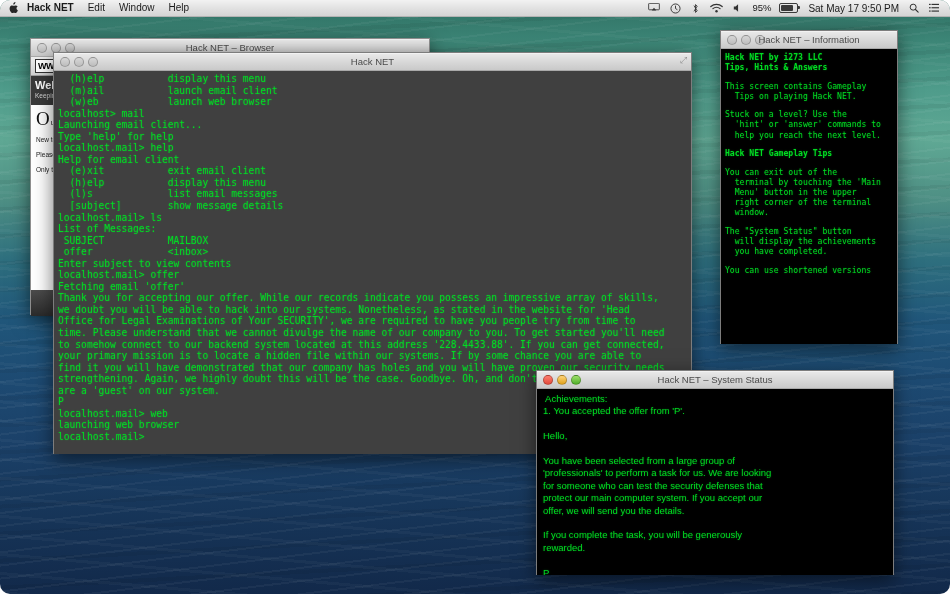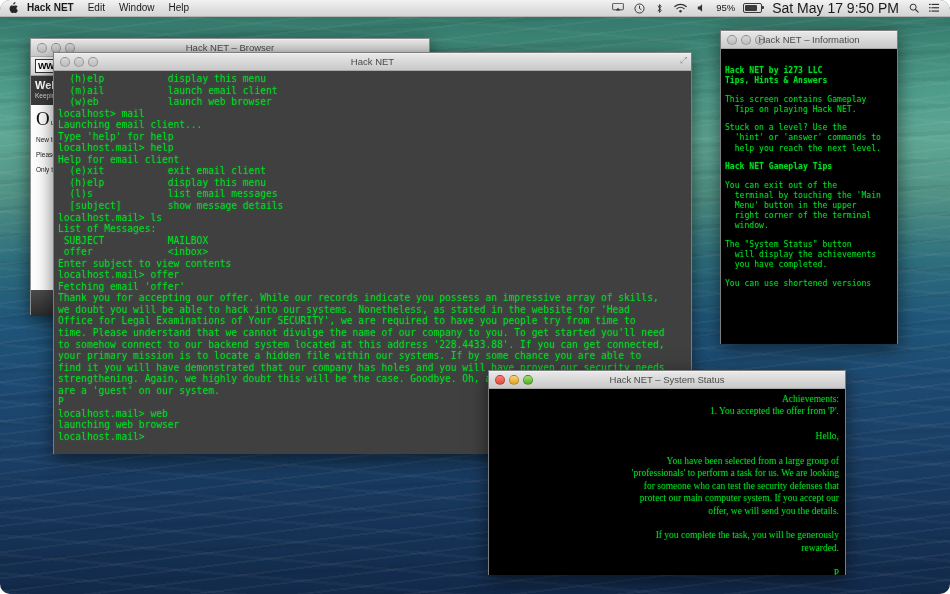--- a/index.html
+++ b/index.html
@@ -86,21 +86,21 @@
     background: #3a3a3a;
     border-radius: 0 1px 1px 0;
   }
   .batt-fill {
     position: absolute;
     left: 1px; top: 1px; bottom: 1px;
     width: 12px;
     background: #3a3a3a;
     border-radius: 1px;
   }
-  .mb-clock { font-size: 14px; padding: 0 5px; }
+  .mb-clock { font-size: 10px; padding: 0 5px; }
 
   
   .window {
     position: absolute;
     background: #000;
     box-shadow: 0 5px 18px rgba(0,0,0,0.55);
   }
   .titlebar {
     height: 16px;
     background: linear-gradient(to bottom, #e8e8e8 0%, #d8d8d8 50%, #c9c9c9 100%);
@@ -260,56 +260,55 @@
   #info-window {
     left: 720px; top: 30px;
     width: 176px; height: 312px;
     border: 1px solid #7d7d7d;
     z-index: 15;
   }
   #info-body {
     background: #000;
     height: 295px;
     overflow: hidden;
-    padding: 16px 4px 0 4px;
+    padding: 3px 4px 0 4px;
     box-sizing: border-box;
   }
   .info-line {
     color: #00dd22;
     font-family: "DejaVu Sans Mono", "Liberation Mono", monospace;
     font-size: 8.1px;
     line-height: 10.1px;
     white-space: pre-wrap;
     text-shadow: 0 0 2px rgba(0,255,60,0.3);
   }
   .info-line.head { font-weight: bold; }
   .info-block { margin-bottom: 8.5px; }
 
   
   #status-window {
-    left: 488px; top: 370px;
+    left: 536px; top: 370px;
     width: 356px; height: 203px;
     border: 1px solid #7d7d7d;
     z-index: 25;
   }
   #status-body {
     background: #000;
     height: 186px;
     overflow: hidden;
   }
   pre.status-pre {
     margin: 0;
     padding: 4px 6px 0 6px;
     color: #00dd22;
-    font-family: Liberation Serif, serif;
+    font-family: Liberation Sans, sans-serif;
     font-size: 9.5px;
     line-height: 12.4px;
     white-space: pre;
     text-shadow: 0 0 2px rgba(0,255,60,0.3);
-    text-align: right;
   }
 </style>
 </head>
 <body>
 
 <div id="desktop">
 
   <div id="menubar">
     <div class="mb-left">
       <span class="apple-logo">

